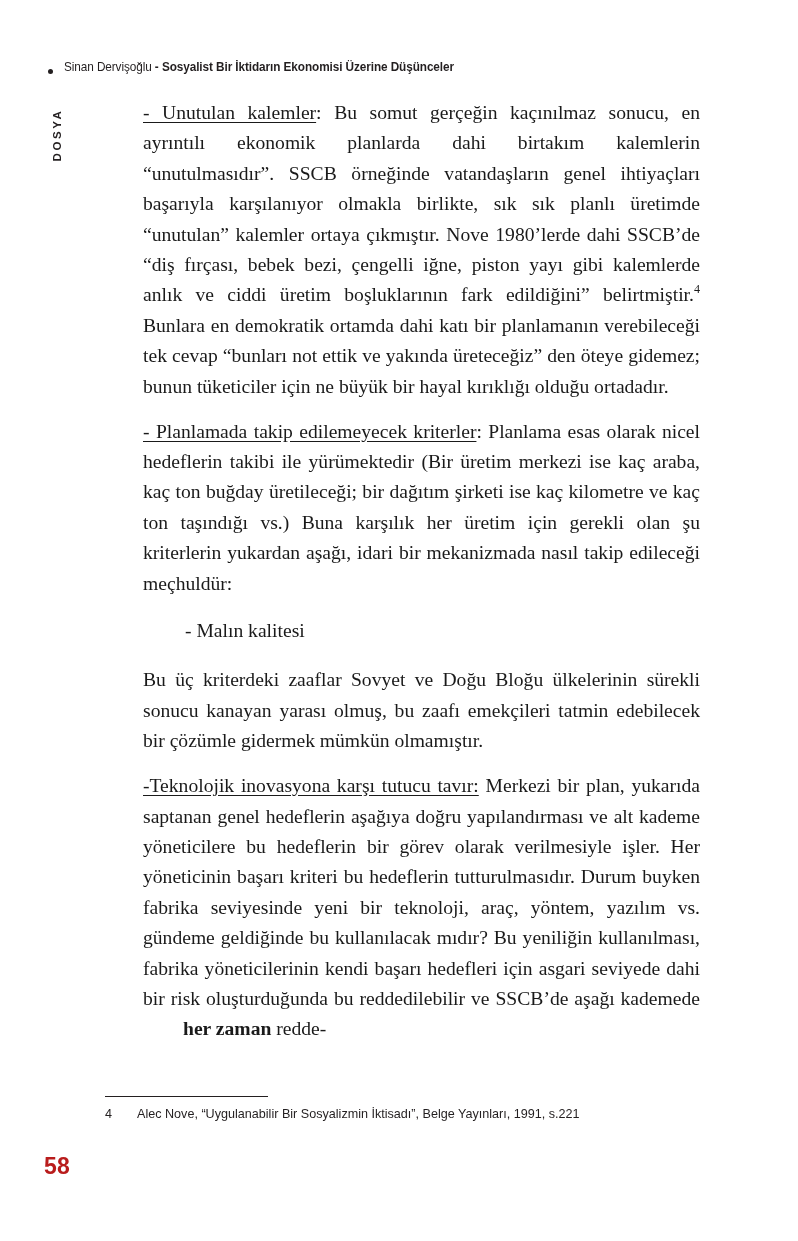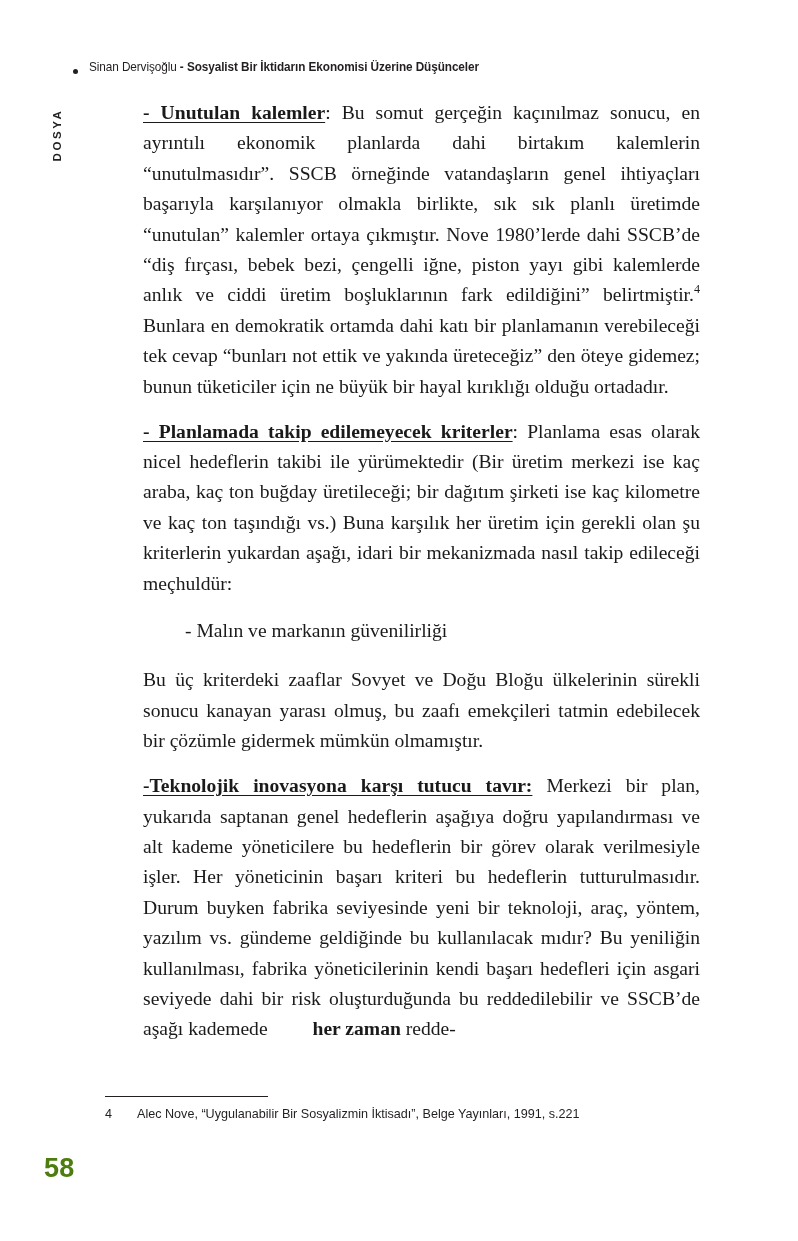--- a/index.html
+++ b/index.html
@@ -12,21 +12,21 @@
     height: 1241px;
     position: relative;
     overflow: hidden;
     font-family: "Liberation Serif", serif;
     color: #1a1a1a;
   }
 
   
   .running-header {
     position: absolute;
-    left: 73px;
+    left: 48px;
     top: 59px;
     display: flex;
     align-items: flex-end;
     white-space: nowrap;
   }
   .header-bullet {
     width: 5px;
     height: 5px;
     border-radius: 50%;
     background: #231f20;
@@ -76,21 +76,21 @@
   }
   p.body-par {
     margin: 0 0 14.5px 0;
     font-size: 19.6px;
     line-height: 30.4px;
     text-align: justify;
     text-justify: inter-word;
     hyphens: manual;
   }
   p.body-par:last-child { margin-bottom: 0; }
-  .lead { text-decoration: underline; text-underline-offset: 2.5px; font-weight: bold; }
+  .lead { text-decoration: underline; text-underline-offset: 2.5px; }
   .ital { }
   .bold { font-weight: 700; margin-left: 40px; }
   sup.fn {
     font-size: 0.62em;
     vertical-align: super;
     line-height: 0;
   }
   ul.criteria {
     list-style: none;
     margin: 17px 0 19px 0;
@@ -129,22 +129,22 @@
   }
   .footnote-text { flex: 1 1 auto; }
 
   
   .folio {
     position: absolute;
     left: 44px;
     top: 1153px;
     font-family: "Liberation Sans", sans-serif;
     font-weight: 700;
-    font-size: 27px;
-    color: #4d7c0f;
+    font-size: 23px;
+    color: #b91c1c;
     letter-spacing: 0.2px;
     text-align: center;
   }
 </style>
 </head>
 <body>
 
 <div class="running-header">
   <span class="header-bullet"></span>
   <span class="header-text">
@@ -156,21 +156,21 @@
   <span>DOSYA</span>
 </div>
 
 <div class="column">
 
   <p class="body-par"><span class="lead">- Unutulan kalemler</span><span>: </span><span>Bu somut gerçeğin kaçınılmaz sonucu, en ayrıntılı ekonomik planlarda dahi birtakım kalemlerin “unutulmasıdır”. SSCB örneğinde vatandaşların genel ihtiyaçları başarıyla karşılanıyor olmakla birlikte, sık sık planlı üretimde “unutulan” kalemler ortaya çıkmıştır. Nove 1980’lerde dahi SSCB’de “diş fırçası, bebek bezi, çengelli iğne, piston yayı gibi kalemlerde anlık ve ciddi üretim boşluklarının fark edildiğini” belirtmiştir.</span><sup class="fn">4</sup> <span>Bunlara en demokratik ortamda dahi katı bir planlamanın verebileceği tek cevap </span><span class="ital">“bunları not ettik ve yakında üreteceğiz”</span><span> den öteye gidemez; bunun tüketiciler için ne büyük bir hayal kırıklığı olduğu ortadadır.</span></p>
 
   <p class="body-par"><span class="lead">- Planlamada takip edilemeyecek kriterler</span><span>: </span><span>Planlama esas olarak nicel hedeflerin takibi ile yürümektedir (Bir üretim merkezi ise kaç araba, kaç ton buğday üretileceği; bir dağıtım şirketi ise kaç kilometre ve kaç ton taşındığı vs.) Buna karşılık her üretim için gerekli olan şu kriterlerin yukardan aşağı, idari bir mekanizmada nasıl takip edileceği meçhuldür:</span></p>
 
   <ul class="criteria">
-    <li>- Malın ve markanın güvenilirliği</li>
+    <li>- Malın kalitesi</li>
   </ul>
 
   <p class="body-par">Bu üç kriterdeki zaaflar Sovyet ve Doğu Bloğu ülkelerinin sürekli sonucu kanayan yarası olmuş, bu zaafı emekçileri tatmin edebilecek bir çözümle gidermek mümkün olmamıştır.</p>
 
   <p class="body-par"><span class="lead">-Teknolojik inovasyona karşı tutucu tavır:</span><span> </span><span>Merkezi bir plan, yukarıda saptanan genel hedeflerin aşağıya doğru yapılandırması ve alt kademe yöneticilere bu hedeflerin bir görev olarak verilmesiyle işler. Her yöneticinin başarı kriteri bu hedeflerin tutturulmasıdır. Durum buyken fabrika seviyesinde yeni bir teknoloji, araç, yöntem, yazılım vs. gündeme geldiğinde bu kullanılacak mıdır? Bu yeniliğin kullanılması, fabrika yöneticilerinin kendi başarı hedefleri için asgari seviyede dahi bir risk oluşturduğunda bu reddedilebilir ve SSCB’de aşağı kademede </span><span class="bold">her zaman</span><span> redde-</span></p>
 
 </div>
 
 <div class="footnote-area">
   <div class="footnote-rule"></div>

